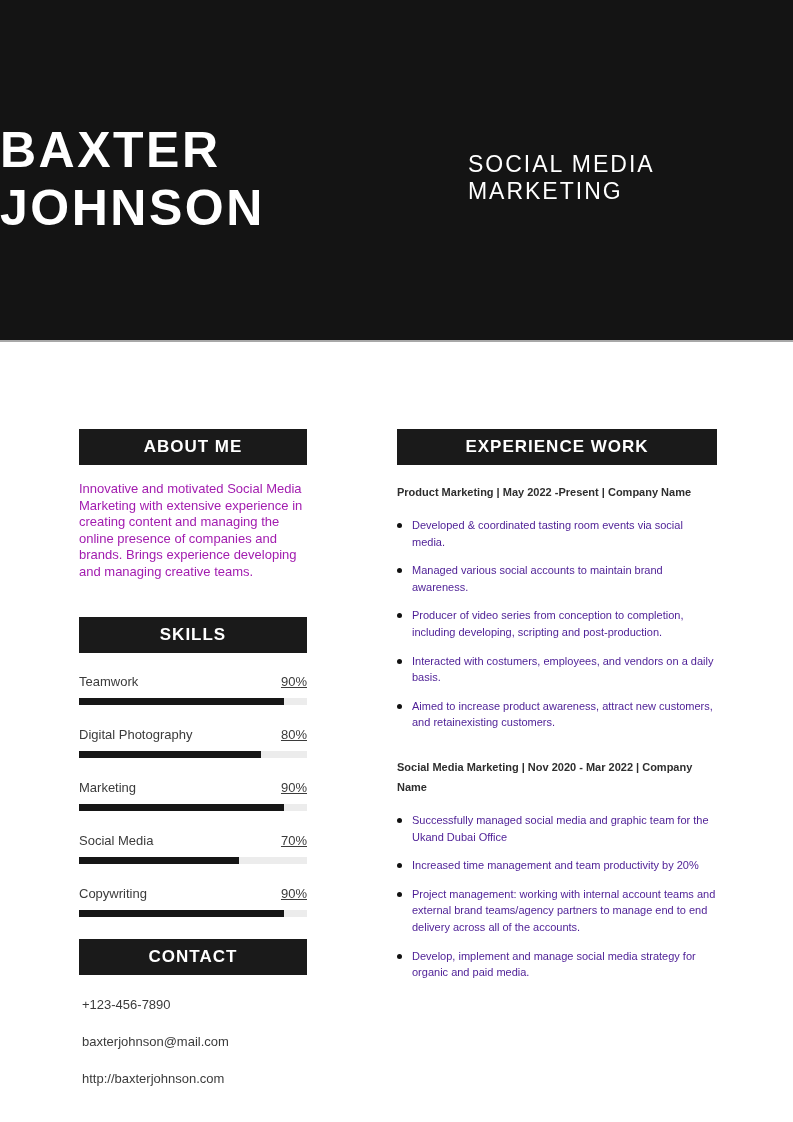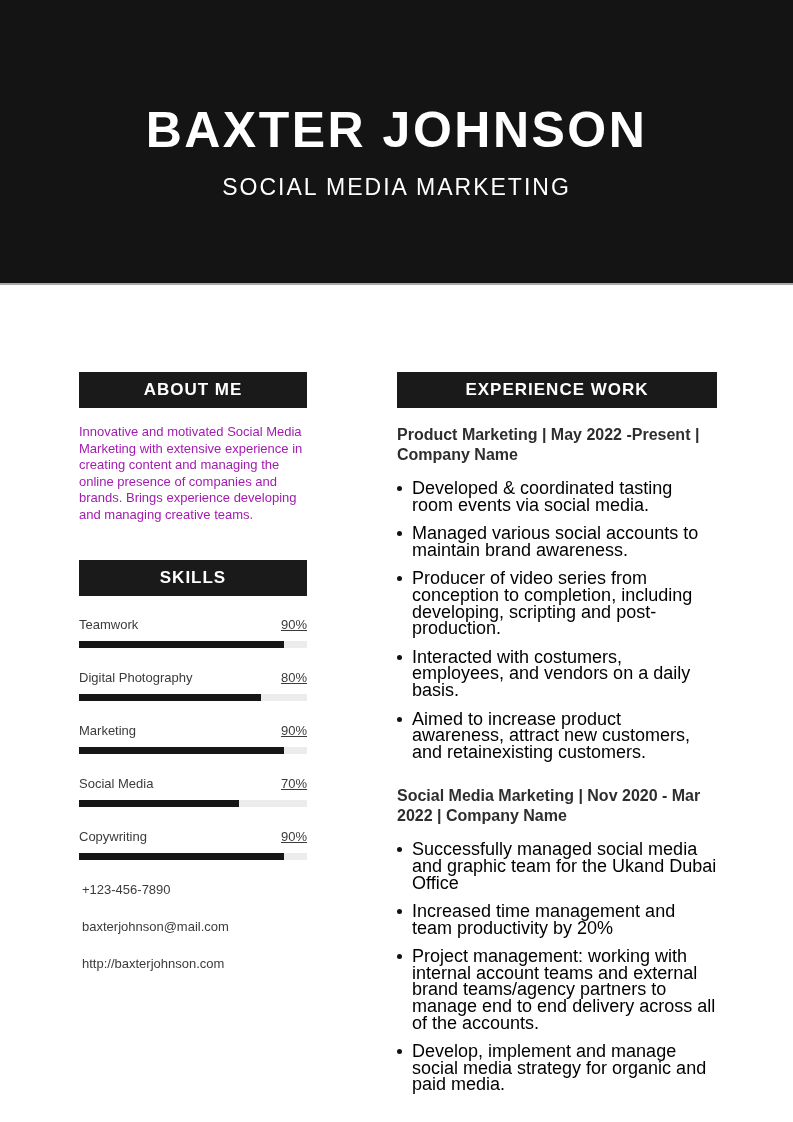--- a/index.html
+++ b/index.html
@@ -7,22 +7,22 @@
   body {
     background:#ffffff;
     font-family:"Liberation Sans", sans-serif;
     color:#3f3f3f;
     overflow:hidden;
   }
   .page { width:793px; height:1122px; background:#ffffff; }
 
   
   .hero {
-    height:283px; background:#141414; color:#ffffff;
-    display:flex; flex-direction:column; align-items:center; justify-content:center;
+    height:340px; background:#141414; color:#ffffff;
+    display:flex; flex-direction:row; align-items:center; justify-content:center;
     box-shadow:0 2px 0 #a8a8a8;
   }
   .hero h1 {
     font-size:50px; font-weight:600; letter-spacing:2.5px;
     margin-top:18px;
   }
   .hero .subtitle {
     font-size:23px; font-weight:400; letter-spacing:2px; margin-top:15px;
   }
 
@@ -49,27 +49,27 @@
   .track { margin-top:9px; height:7px; background:#ececec; width:100%; }
   .fill  { height:7px; background:#161616; }
 
   
   .contact-head { margin-top:14px; }
   .contact-list { margin-top:1px; padding-left:3px; }
   .contact-item { margin-top:22px; font-size:13px; color:#3b3b3b; }
 
   
   .job-title {
-    margin-top:17px; font-size:16px; font-weight:600;
+    margin-top:17px; font-size:11px; font-weight:600;
     line-height:20px; color:#2e2e2e;
   }
   .bullets { list-style:none; margin-top:15px; }
   .bullets li {
     position:relative; padding-left:15px; margin-bottom:12px;
-    font-size:18px; line-height:16.6px; color:#000000;
+    font-size:11px; line-height:16.6px; color:#4c1d95;
   }
   .dot {
     position:absolute; left:0; top:6px; width:5px; height:5px;
     border-radius:50%; background:#111111; display:block;
   }
   .job2-title { margin-top:26px; }
 </style>
 </head>
 <body>
 
@@ -135,20 +135,21 @@
             <span class="skill-label">Copywriting</span>
             <span class="skill-pct">90%</span>
           </div>
           <div class="track">
             <div class="fill" style="width: 90%;"></div>
           </div>
         </div>
 
       </div>
 
+      <div class="section-head contact-head">CONTACT</div>
       <div class="contact-list">
         <p class="contact-item">+123-456-7890</p>
         <p class="contact-item">baxterjohnson@mail.com</p>
         <p class="contact-item">http://baxterjohnson.com</p>
       </div>
 
     </div>
 
     <div class="col-right">
 

